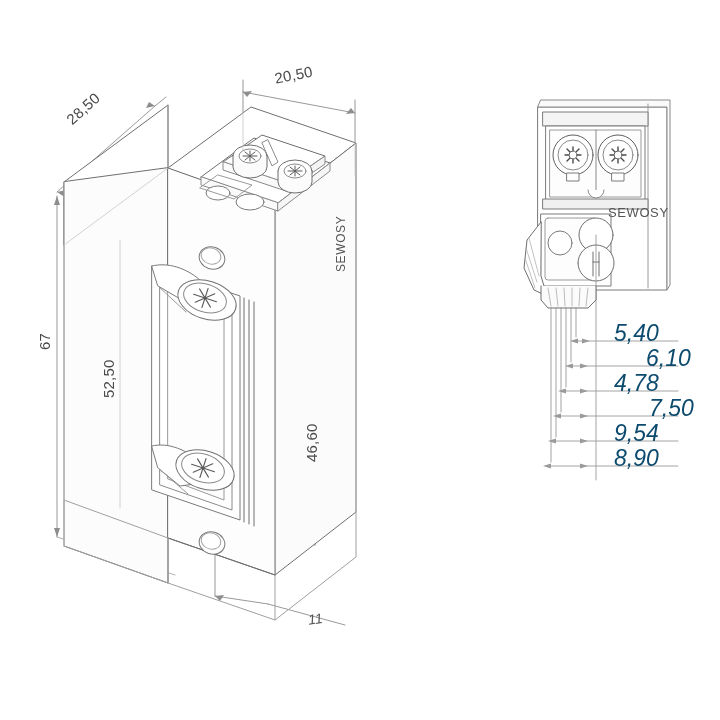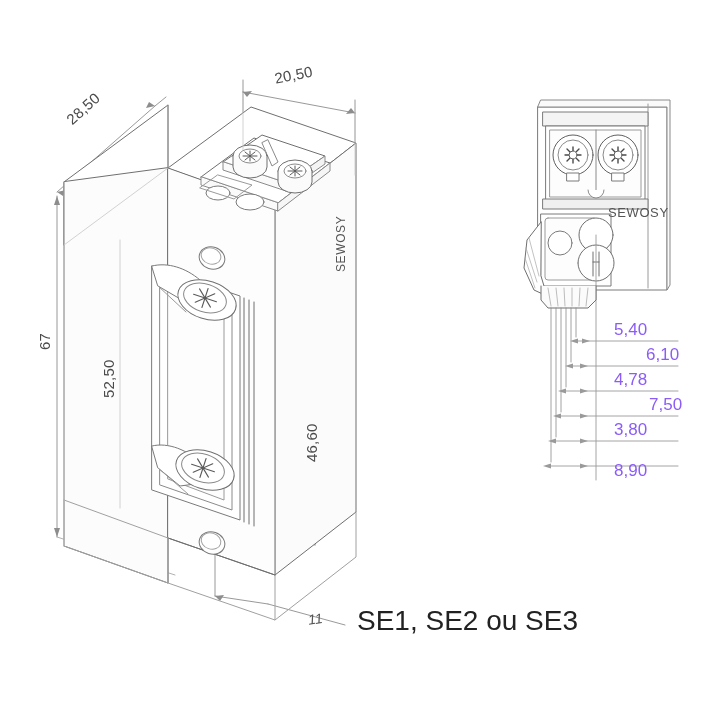--- a/index.html
+++ b/index.html
@@ -18,24 +18,25 @@
   .dim-text {
     position: absolute;
     color: #4a4a4a;
     font-size: 15px;
     font-family: "Liberation Sans", sans-serif;
     white-space: nowrap;
     letter-spacing: 0.2px;
   }
   .dim-list-text {
     position: absolute;
-    color: #8b5cf6;
-    font-size: 17px;
-    font-family: "Liberation Sans", sans-serif;
-    white-space: nowrap;
+    color: #0c4a6e;
+    font-size: 23px;
+    font-family: "Liberation Sans", sans-serif;
+    white-space: nowrap;
+    font-style: italic;
   }
   .brand-text {
     position: absolute;
     color: #555555;
     font-size: 12px;
     font-family: "Liberation Sans", sans-serif;
     white-space: nowrap;
     letter-spacing: 0.6px;
   }
   .model-text {
@@ -376,18 +377,17 @@
   <div class="small-italic" style="left:307px; top:612px; transform:rotate(-8deg); transform-origin:left top;">11</div>
 
   <div class="brand-text" style="left:334px; top:272px; transform:rotate(-90deg); transform-origin:left top;">SEWOSY</div>
 
   <div class="brand-text" style="left:608px; top:205px; font-size:13px;">SEWOSY</div>
 
   <div class="dim-list-text" style="left:614px; top:320px;">5,40</div>
   <div class="dim-list-text" style="left:614px; top:345px;margin-left:32px;">6,10</div>
   <div class="dim-list-text" style="left:614px; top:370px;">4,78</div>
   <div class="dim-list-text" style="left:649px; top:395px;">7,50</div>
-  <div class="dim-list-text" style="left:614px; top:420px;">3,80</div>
-  <div class="dim-list-text" style="left:614px; top:445px;margin-top:16px;">8,90</div>
-
-  <div class="model-text" style="left:357px; top:605px;">SE1, SE2 ou SE3</div>
+  <div class="dim-list-text" style="left:614px; top:420px;">9,54</div>
+  <div class="dim-list-text" style="left:614px; top:445px;">8,90</div>
+
 
 </div>
 
 </body></html>

